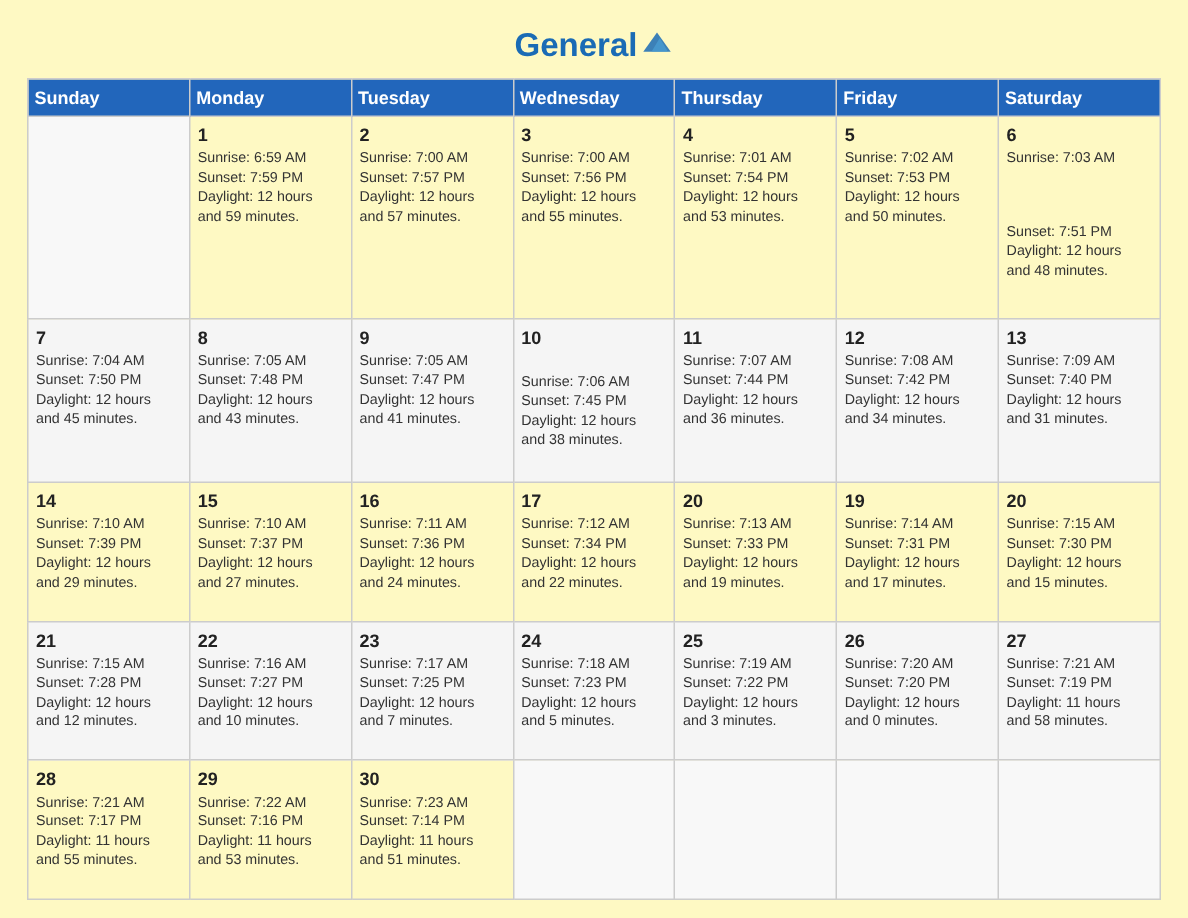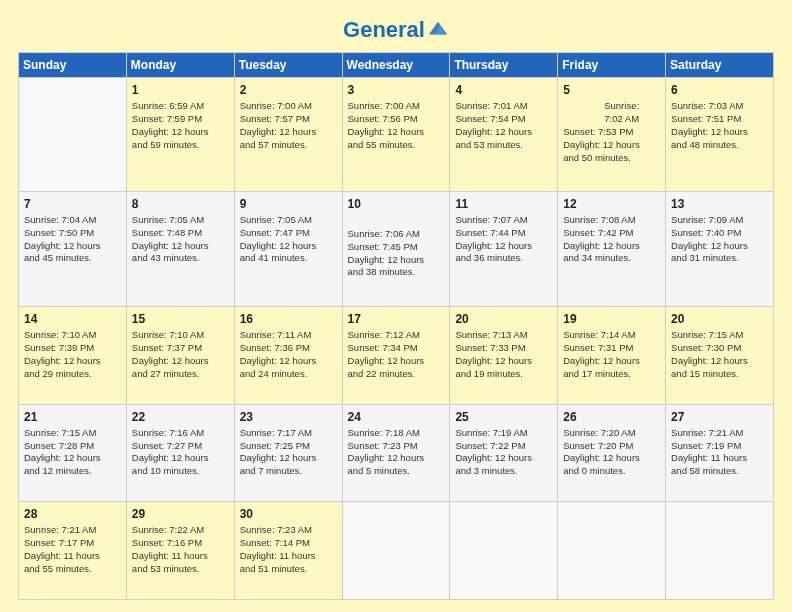--- a/index.html
+++ b/index.html
@@ -156,29 +156,29 @@
           </td>
           <td>
             <span class="day-num">4</span>
             <span style="display: block;">Sunrise: 7:01 AM</span>
             <span style="display: block;">Sunset: 7:54 PM</span>
             <span style="display: block;">Daylight: 12 hours</span>
             <span style="display: block;">and 53 minutes.</span>
           </td>
           <td>
             <span class="day-num">5</span>
-            <span style="display: block; margin-left: 41px;">Sunrise: 7:02 AM</span>
+            <span style="display: block;">Sunrise: 7:02 AM</span>
             <span style="display: block;">Sunset: 7:53 PM</span>
             <span style="display: block;">Daylight: 12 hours</span>
             <span style="display: block;">and 50 minutes.</span>
           </td>
           <td>
             <span class="day-num">6</span>
             <span style="display: block;">Sunrise: 7:03 AM</span>
-            <span style="display: block;">Sunset: 7:51 PM</span>
+            <span style="display: block; margin-top: 36px;">Sunset: 7:51 PM</span>
             <span style="display: block;">Daylight: 12 hours</span>
             <span style="display: block;">and 48 minutes.</span>
           </td>
         </tr>
         <tr class="row-shade">
           <td>
             <span class="day-num">7</span>
             <span style="display: block;">Sunrise: 7:04 AM</span>
             <span style="display: block;">Sunset: 7:50 PM</span>
             <span style="display: block;">Daylight: 12 hours</span>

